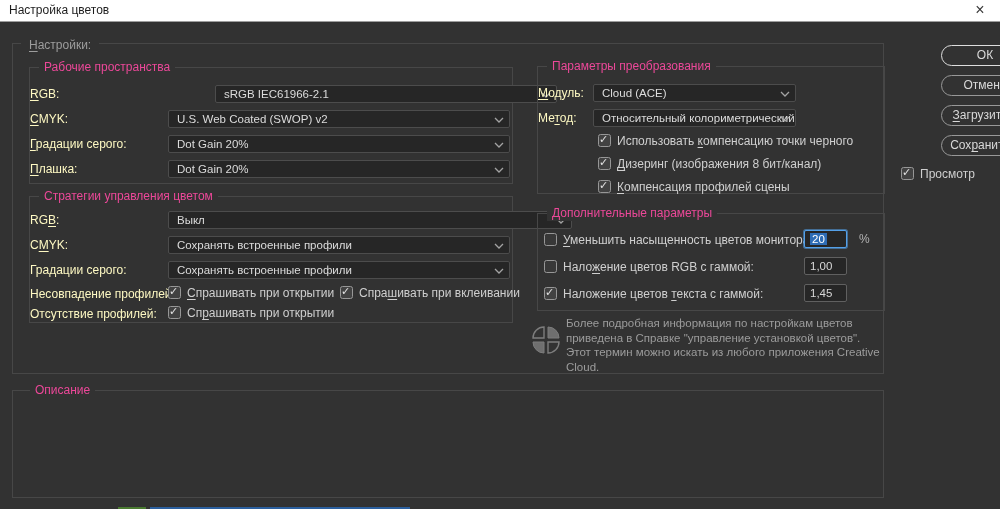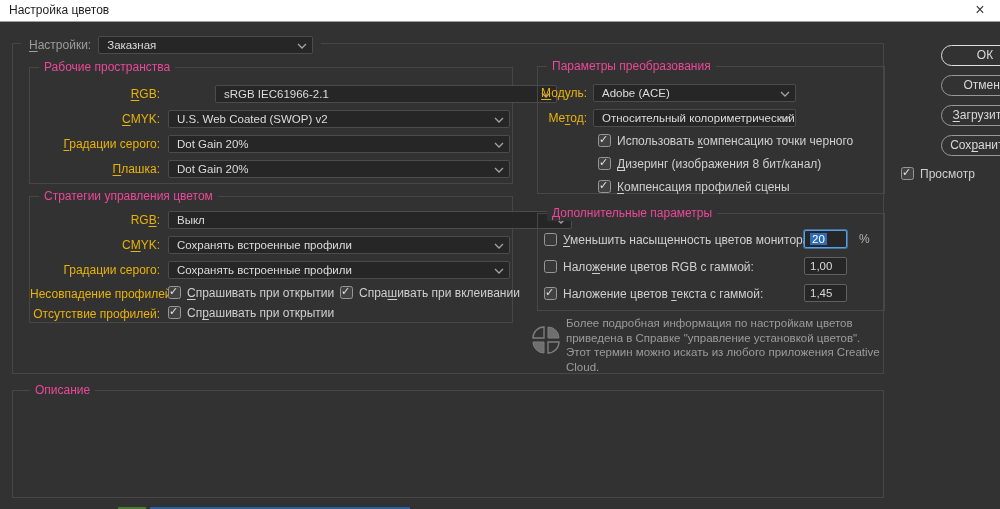--- a/index.html
+++ b/index.html
@@ -10,21 +10,21 @@
     -webkit-font-smoothing:antialiased;
   }
   
   .titlebar{position:absolute;left:0;top:0;width:1000px;height:22px;background:#ffffff;border-bottom:1px solid #9e9e9e;box-sizing:border-box;}
   .titlebar .title{position:absolute;left:9px;top:3px;font-size:12px;color:#1d1d1d;}
   .close-btn{position:absolute;right:4px;top:0;width:32px;height:21px;text-align:center;line-height:19px;font-size:16px;color:#3a3a3a;cursor:default;}
   
   .group{position:absolute;border:1px solid #474747;box-sizing:border-box;}
   .legend{position:absolute;top:-8px;left:9px;background:#323232;padding:0 5px;font-size:12px;line-height:15px;color:#ec4899;white-space:nowrap;}
   
-  .row-label{position:absolute;font-size:12px;color:#eab308;text-align:right;line-height:17px;white-space:nowrap;}
+  .row-label{position:absolute;font-size:12px;color:#fef9c3;text-align:left;line-height:17px;white-space:nowrap;}
   .dropdown{
     position:absolute;height:18px;box-sizing:border-box;
     background:#262626;border:1px solid #4c4c4c;border-radius:2px;
     color:#dcdcdc;font-size:11.5px;line-height:16px;
     padding:0 16px 0 8px;white-space:nowrap;overflow:hidden;cursor:default;
   }
   .chev{position:absolute;right:5px;top:6px;}
   
   .cb{position:absolute;width:13px;height:13px;box-sizing:border-box;background:#424242;border:1px solid #979797;border-radius:2.5px;cursor:default;}
   .cb.unchecked{background:#383838;}
@@ -57,26 +57,20 @@
 
 <div class="titlebar">
   <span class="title">Настройка цветов</span>
   <span class="close-btn">×</span>
 </div>
 
 <div class="group" id="main-group" style="left:12px;top:43px;width:872px;height:331px;">
 
   <div style="position:absolute;left:8px;top:-10px;height:21px;background:#323232;padding:0 8px;display:flex;align-items:center;gap:7px;z-index:2;">
     <span style="font-size:12px;color:#9d9d9d;white-space:nowrap;"><u>Н</u>астройки:</span>
-    <div class="dropdown" style="position:relative;width:215px;flex:none;">
-      <span>Заказная</span>
-      <svg class="chev" width="10" height="6" viewBox="0 0 10 6">
-          <path d="M1 1 L5 5 L9 1" stroke="#a3a3a3" stroke-width="1.3" fill="none"></path>
-        </svg>
-    </div>
   </div>
 
   <div class="group" style="left:16px;top:23px;width:484px;height:117px;">
     <span class="legend">Рабочие пространства</span>
 
     <span class="row-label" style="left:0;top:18px;width:130px;"><u>R</u>GB:</span>
     <div class="dropdown" style="left:138px;top:17px;width:342px;margin-left:47px;">
       <span>sRGB IEC61966-2.1</span>
       <svg class="chev" width="10" height="6" viewBox="0 0 10 6">
           <path d="M1 1 L5 5 L9 1" stroke="#a3a3a3" stroke-width="1.3" fill="none"></path>
@@ -150,21 +144,21 @@
         <span class="check">✓</span>
       </span>
     <span class="cb-label" style="left:157px;top:109px;">Сп<u>р</u>ашивать при открытии</span>
   </div>
 
   <div class="group" style="left:524px;top:22px;width:348px;height:128px;">
     <span class="legend">Параметры преобразования</span>
 
     <span class="row-label" style="left:0;top:18px;width:49px;"><u>М</u>одуль:</span>
     <div class="dropdown" style="left:55px;top:17px;width:203px;">
-      <span>Adobe (ACE)</span>
+      <span>Cloud (ACE)</span>
       <svg class="chev" width="10" height="6" viewBox="0 0 10 6">
           <path d="M1 1 L5 5 L9 1" stroke="#a3a3a3" stroke-width="1.3" fill="none"></path>
         </svg>
     </div>
 
     <span class="row-label" style="left:0;top:43px;width:49px;">Ме<u>т</u>од:</span>
     <div class="dropdown" style="left:55px;top:42px;width:203px;padding-right:20px;">
       <span>Относительный колориметрический</span>
       <svg class="chev" width="10" height="6" viewBox="0 0 10 6">
           <path d="M1 1 L5 5 L9 1" stroke="#a3a3a3" stroke-width="1.3" fill="none"></path>

